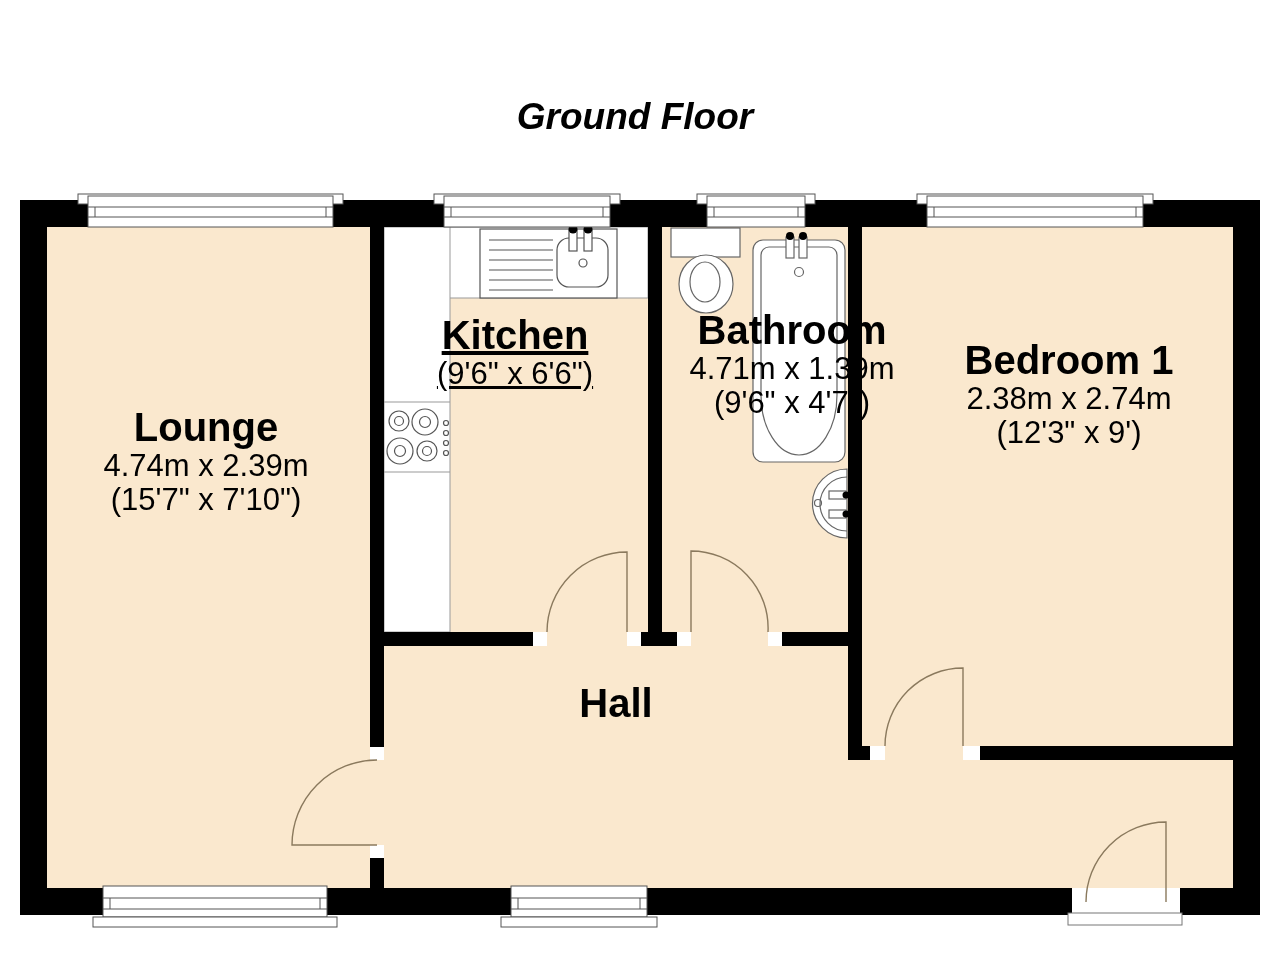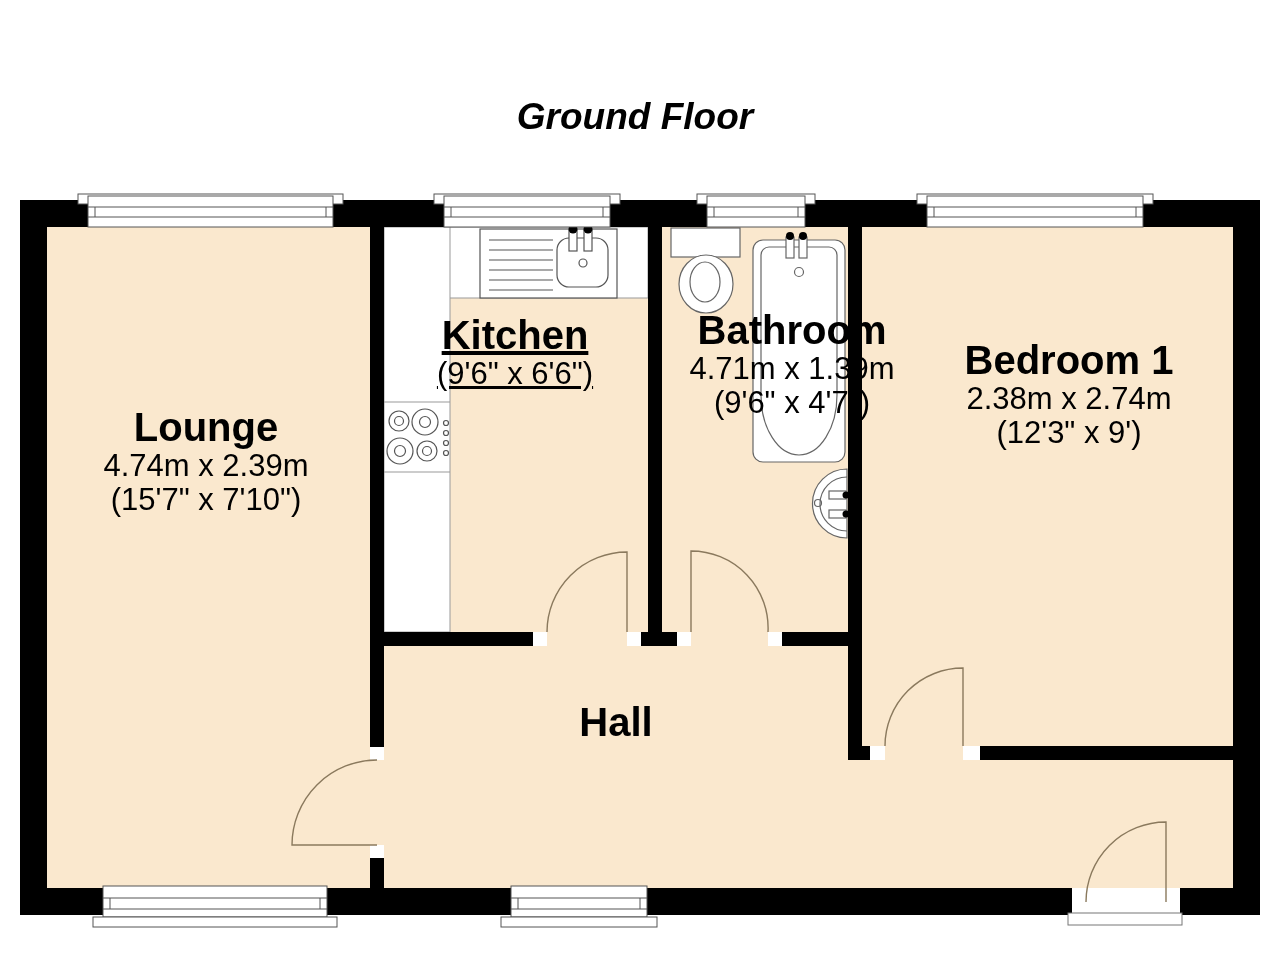--- a/index.html
+++ b/index.html
@@ -9,21 +9,21 @@
   .title{position:absolute;left:635px;top:117px;transform:translate(-50%,-50%);
          font-size:37px;font-weight:bold;color:#000;white-space:nowrap;font-style:italic;}
   .room-label{position:absolute;transform:translate(-50%,-50%);text-align:center;
               color:#000;white-space:nowrap;z-index:5;}
   .room-label .rname{font-size:40px;font-weight:bold;line-height:44px;}
   .room-label .rdim{font-size:31px;line-height:34px;}
   .lbl-lounge{left:206px;top:429px;margin-top:32px;}
   .lbl-kitchen{left:515px;top:352px;text-decoration:underline;}
   .lbl-bathroom{left:752px;top:364px;margin-left:40px;}
   .lbl-bedroom1{left:1045px;top:394px;margin-left:24px;}
-  .lbl-hall{left:616px;top:722px;}
+  .lbl-hall{left:616px;top:703px;}
 </style>
 </head>
 <body>
 
 <div class="stage">
 
   <svg class="plan-svg" width="1280" height="960" viewBox="0 0 1280 960">
 
     <rect x="47" y="227" width="1186" height="661" fill="#FAE8CE"></rect>
 

